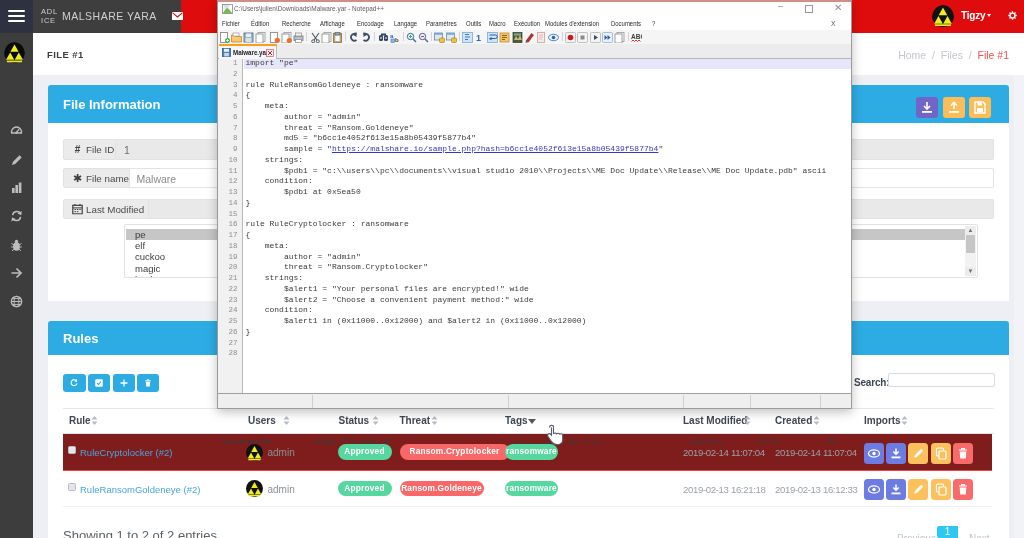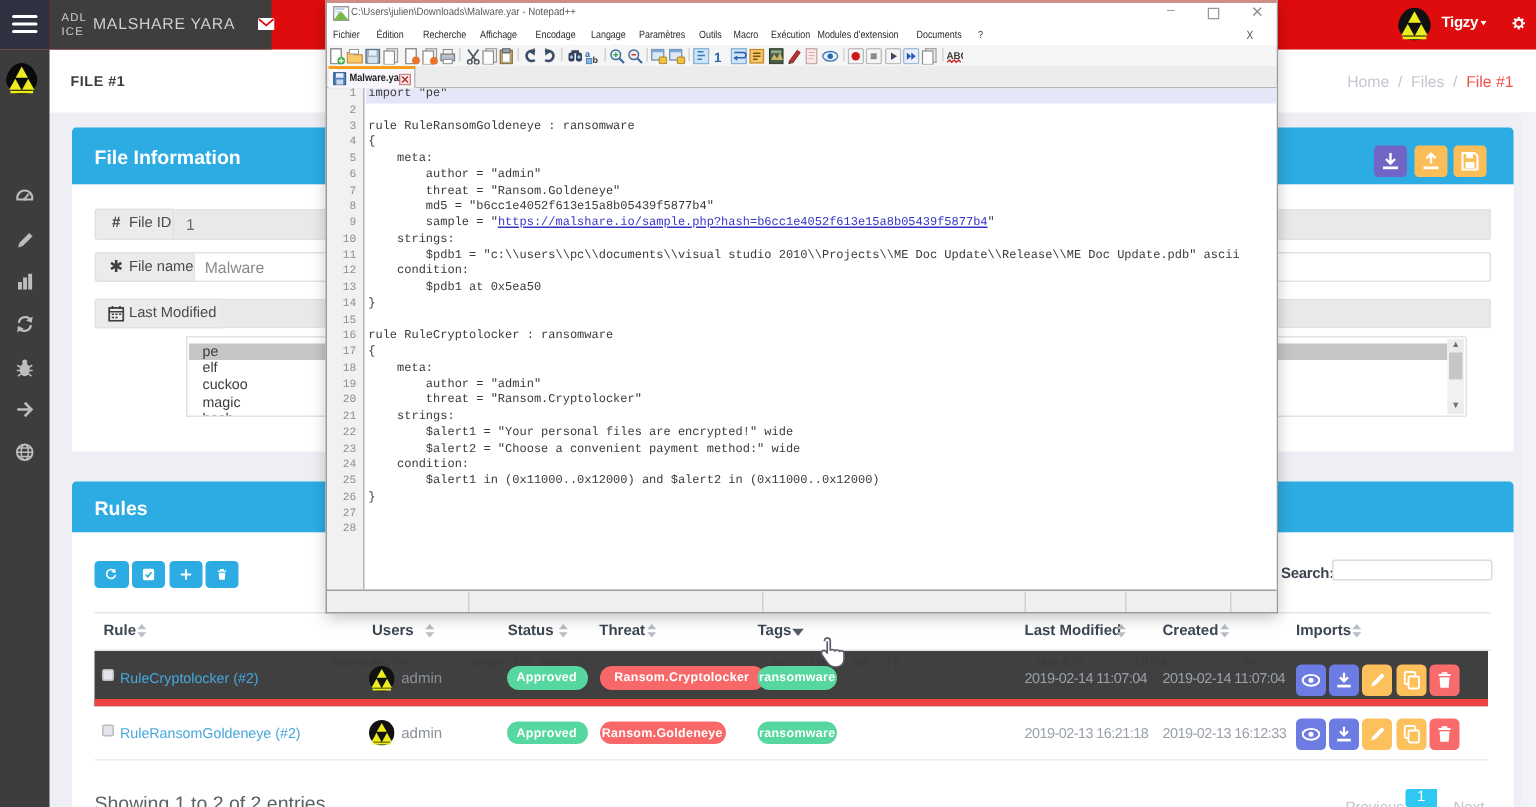--- a/index.html
+++ b/index.html
@@ -238,21 +238,21 @@
         <path d="M3.5 9 L6.5 5.5 L0.5 5.5 Z" fill="#b9bec6"></path>
       </svg>
   <div class="th" style="left:801px">Imports</div>
   <svg style="position:absolute;left:837.9px;top:8px" width="7" height="9" viewBox="0 0 7 9">
         <path d="M3.5 0 L6.5 3.5 L0.5 3.5 Z" fill="#b9bec6"></path>
         <path d="M3.5 9 L6.5 5.5 L0.5 5.5 Z" fill="#b9bec6"></path>
       </svg>
   <svg style="position:absolute;left:465px;top:11px" width="8" height="5" viewBox="0 0 8 5">
         <path d="M0 0 L8 0 L4 5 Z" fill="#555b63"></path>
       </svg>
-  <div class="trow" style="top:26px;background:#404040;border-bottom:5px solid #ef4444">
+  <div class="trow" style="top:26px;background:#7f1d1d;border-bottom:1px solid #ef4444">
     <div class="cbx" style="left:4.5px;top:12px"></div>
     <span class="link" style="position:absolute;left:17px;top:13px">RuleCryptolocker (#2)</span>
     <span style="position:absolute;left:182.5px;top:9.5px"><svg width="17" height="17" viewBox="0 0 20 20">
             <circle cx="10" cy="10" r="10" fill="#111"></circle>
             <path d="M10 2.3 L13.9 9.3 L6.1 9.3 Z" fill="#eded1e"></path>
             <path d="M5.9 10 L9.8 17 L2 17 Z" fill="#eded1e"></path>
             <path d="M14.1 10 L18 17 L10.2 17 Z" fill="#eded1e"></path>
             <path d="M2.8 17.6 h14.4 v1.6 h-14.4 Z" fill="#eded1e"></path>
           </svg></span>
     <span style="position:absolute;left:204.5px;top:13px;font-size:10px;color:#8a9097">admin</span>

